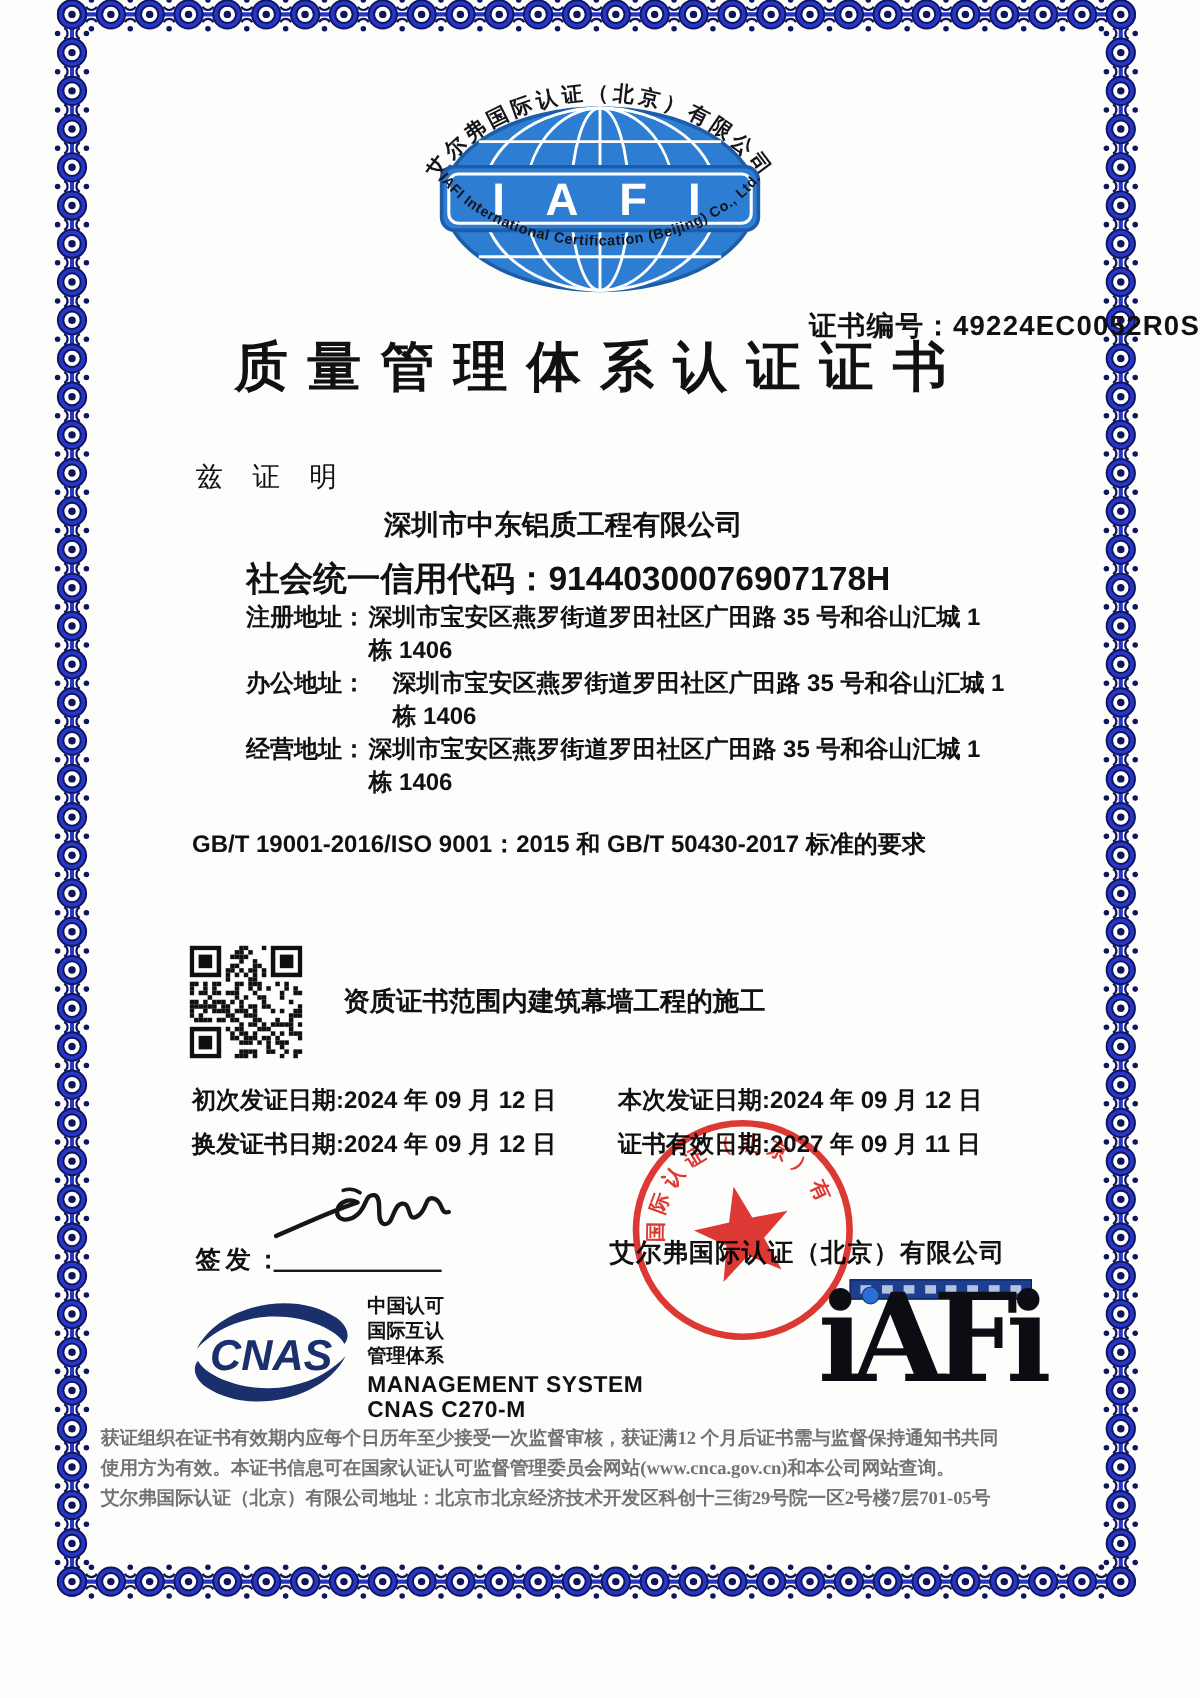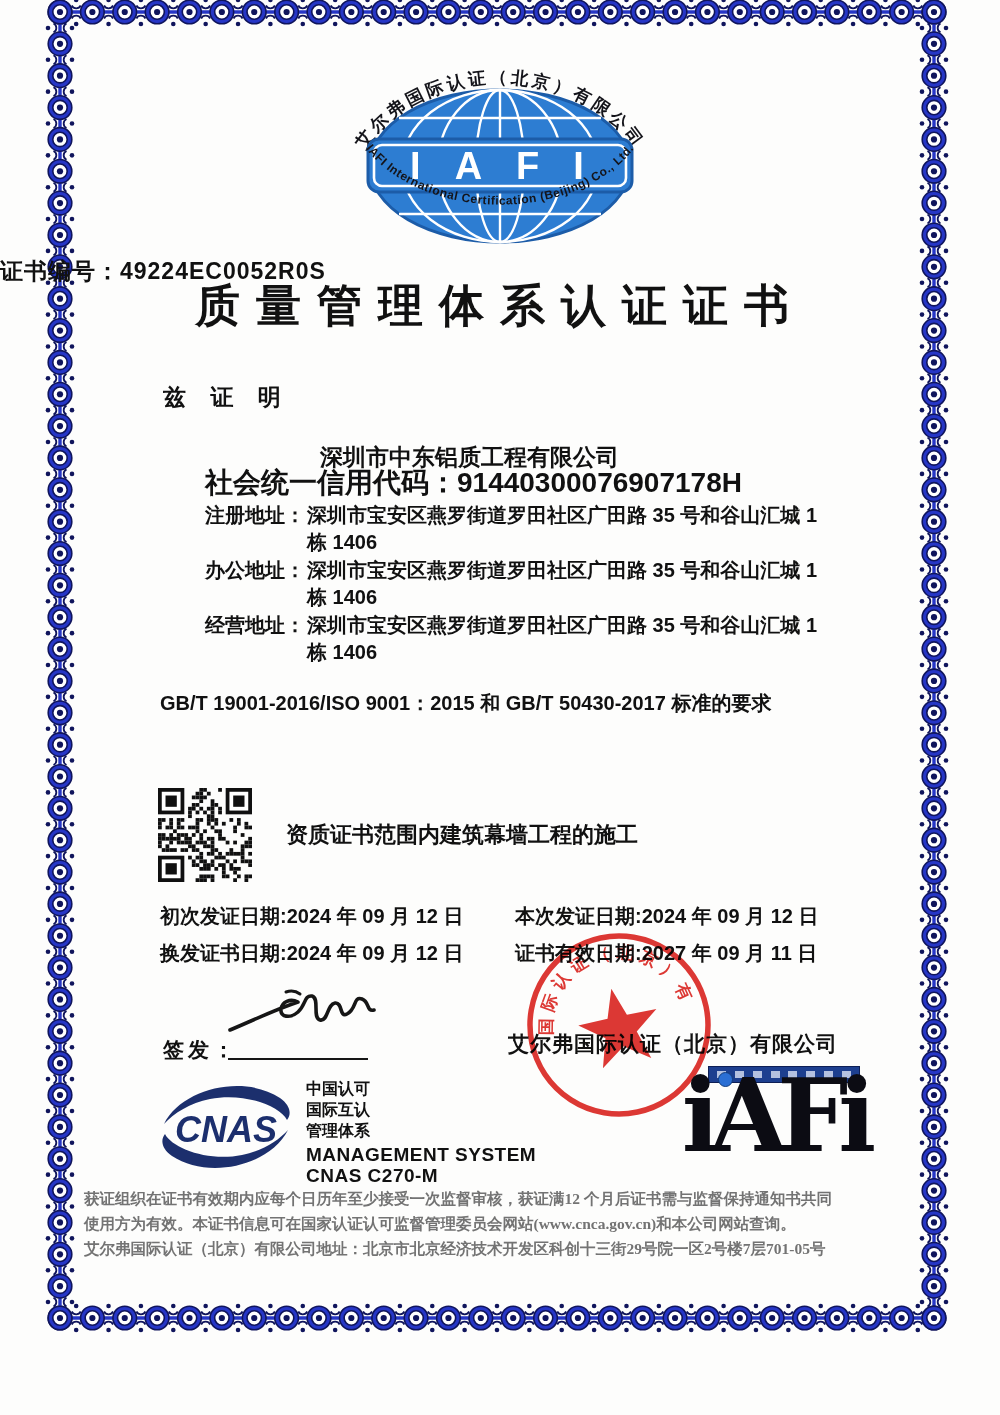--- a/index.html
+++ b/index.html
@@ -4,29 +4,29 @@
 <style>
   html,body{margin:0;padding:0;background:#e8e8e8;}
   .page{
     position:relative;width:1000px;height:1415px;margin:0 auto;
     background:#fdfdfc;overflow:hidden;
     font-family:"Liberation Sans",sans-serif;color:#111;
   }
   .abs{position:absolute;}
   #border-svg{left:0;top:0;width:1000px;height:1415px;pointer-events:none;}
   #logo-svg{left:328px;top:44px;width:344px;height:228px;}
-  .certno{left:0;top:256px;width:1000px;text-align:left;font-size:23px;font-weight:bold;letter-spacing:1px;}
+  .certno{left:0;top:256px;width:1000px;text-align:right;font-size:23px;font-weight:bold;letter-spacing:1px;}
   .title{left:0;top:276px;width:1000px;text-align:center;font-size:45px;font-weight:900;
          letter-spacing:16px;font-family:"DejaVu Serif","Liberation Serif",serif;}
-  .intro{left:163px;top:382px;font-size:23px;font-weight:bold;letter-spacing:9px;}
-  .company{left:320px;top:422px;font-size:23px;font-weight:bold;margin-top:20px;}
+  .intro{left:163px;top:382px;font-size:23px;font-weight:normal;letter-spacing:9px;}
+  .company{left:320px;top:422px;font-size:23px;font-weight:bold;}
   .credit{left:205px;top:464px;font-size:28px;font-weight:bold;}
   .addr{left:205px;width:700px;font-size:20px;font-weight:bold;line-height:27px;display:flex;}
   .addr .lbl{flex:0 0 102px;white-space:nowrap;}
-  .addr-1{top:502px;} .addr-2{top:557px;} .addr-3{top:612px;}
+  .addr-1{top:502px;} .addr-2{top:557px;gap:20px;} .addr-3{top:612px;}
   .sysline{left:160px;top:660px;font-size:22px;font-weight:bold;}
   .stdline{left:160px;top:690px;font-size:20px;font-weight:bold;}
   .scopehead{left:160px;top:740px;font-size:22px;font-weight:bold;}
   #qr-svg{left:158px;top:788px;width:94px;height:94px;}
   .scopetext{left:286px;top:820px;font-size:22px;font-weight:bold;}
   .daterow{font-size:20px;font-weight:bold;white-space:nowrap;}
   .d1{left:160px;top:903px;} .d2{left:515px;top:903px;}
   .d3{left:160px;top:940px;text-align:center;} .d4{left:515px;top:940px;}
   .signlabel{left:163px;top:1036px;font-size:21px;font-weight:bold;letter-spacing:4px;}
   .signline{left:228px;top:1058px;width:140px;height:2px;background:#161616;}

